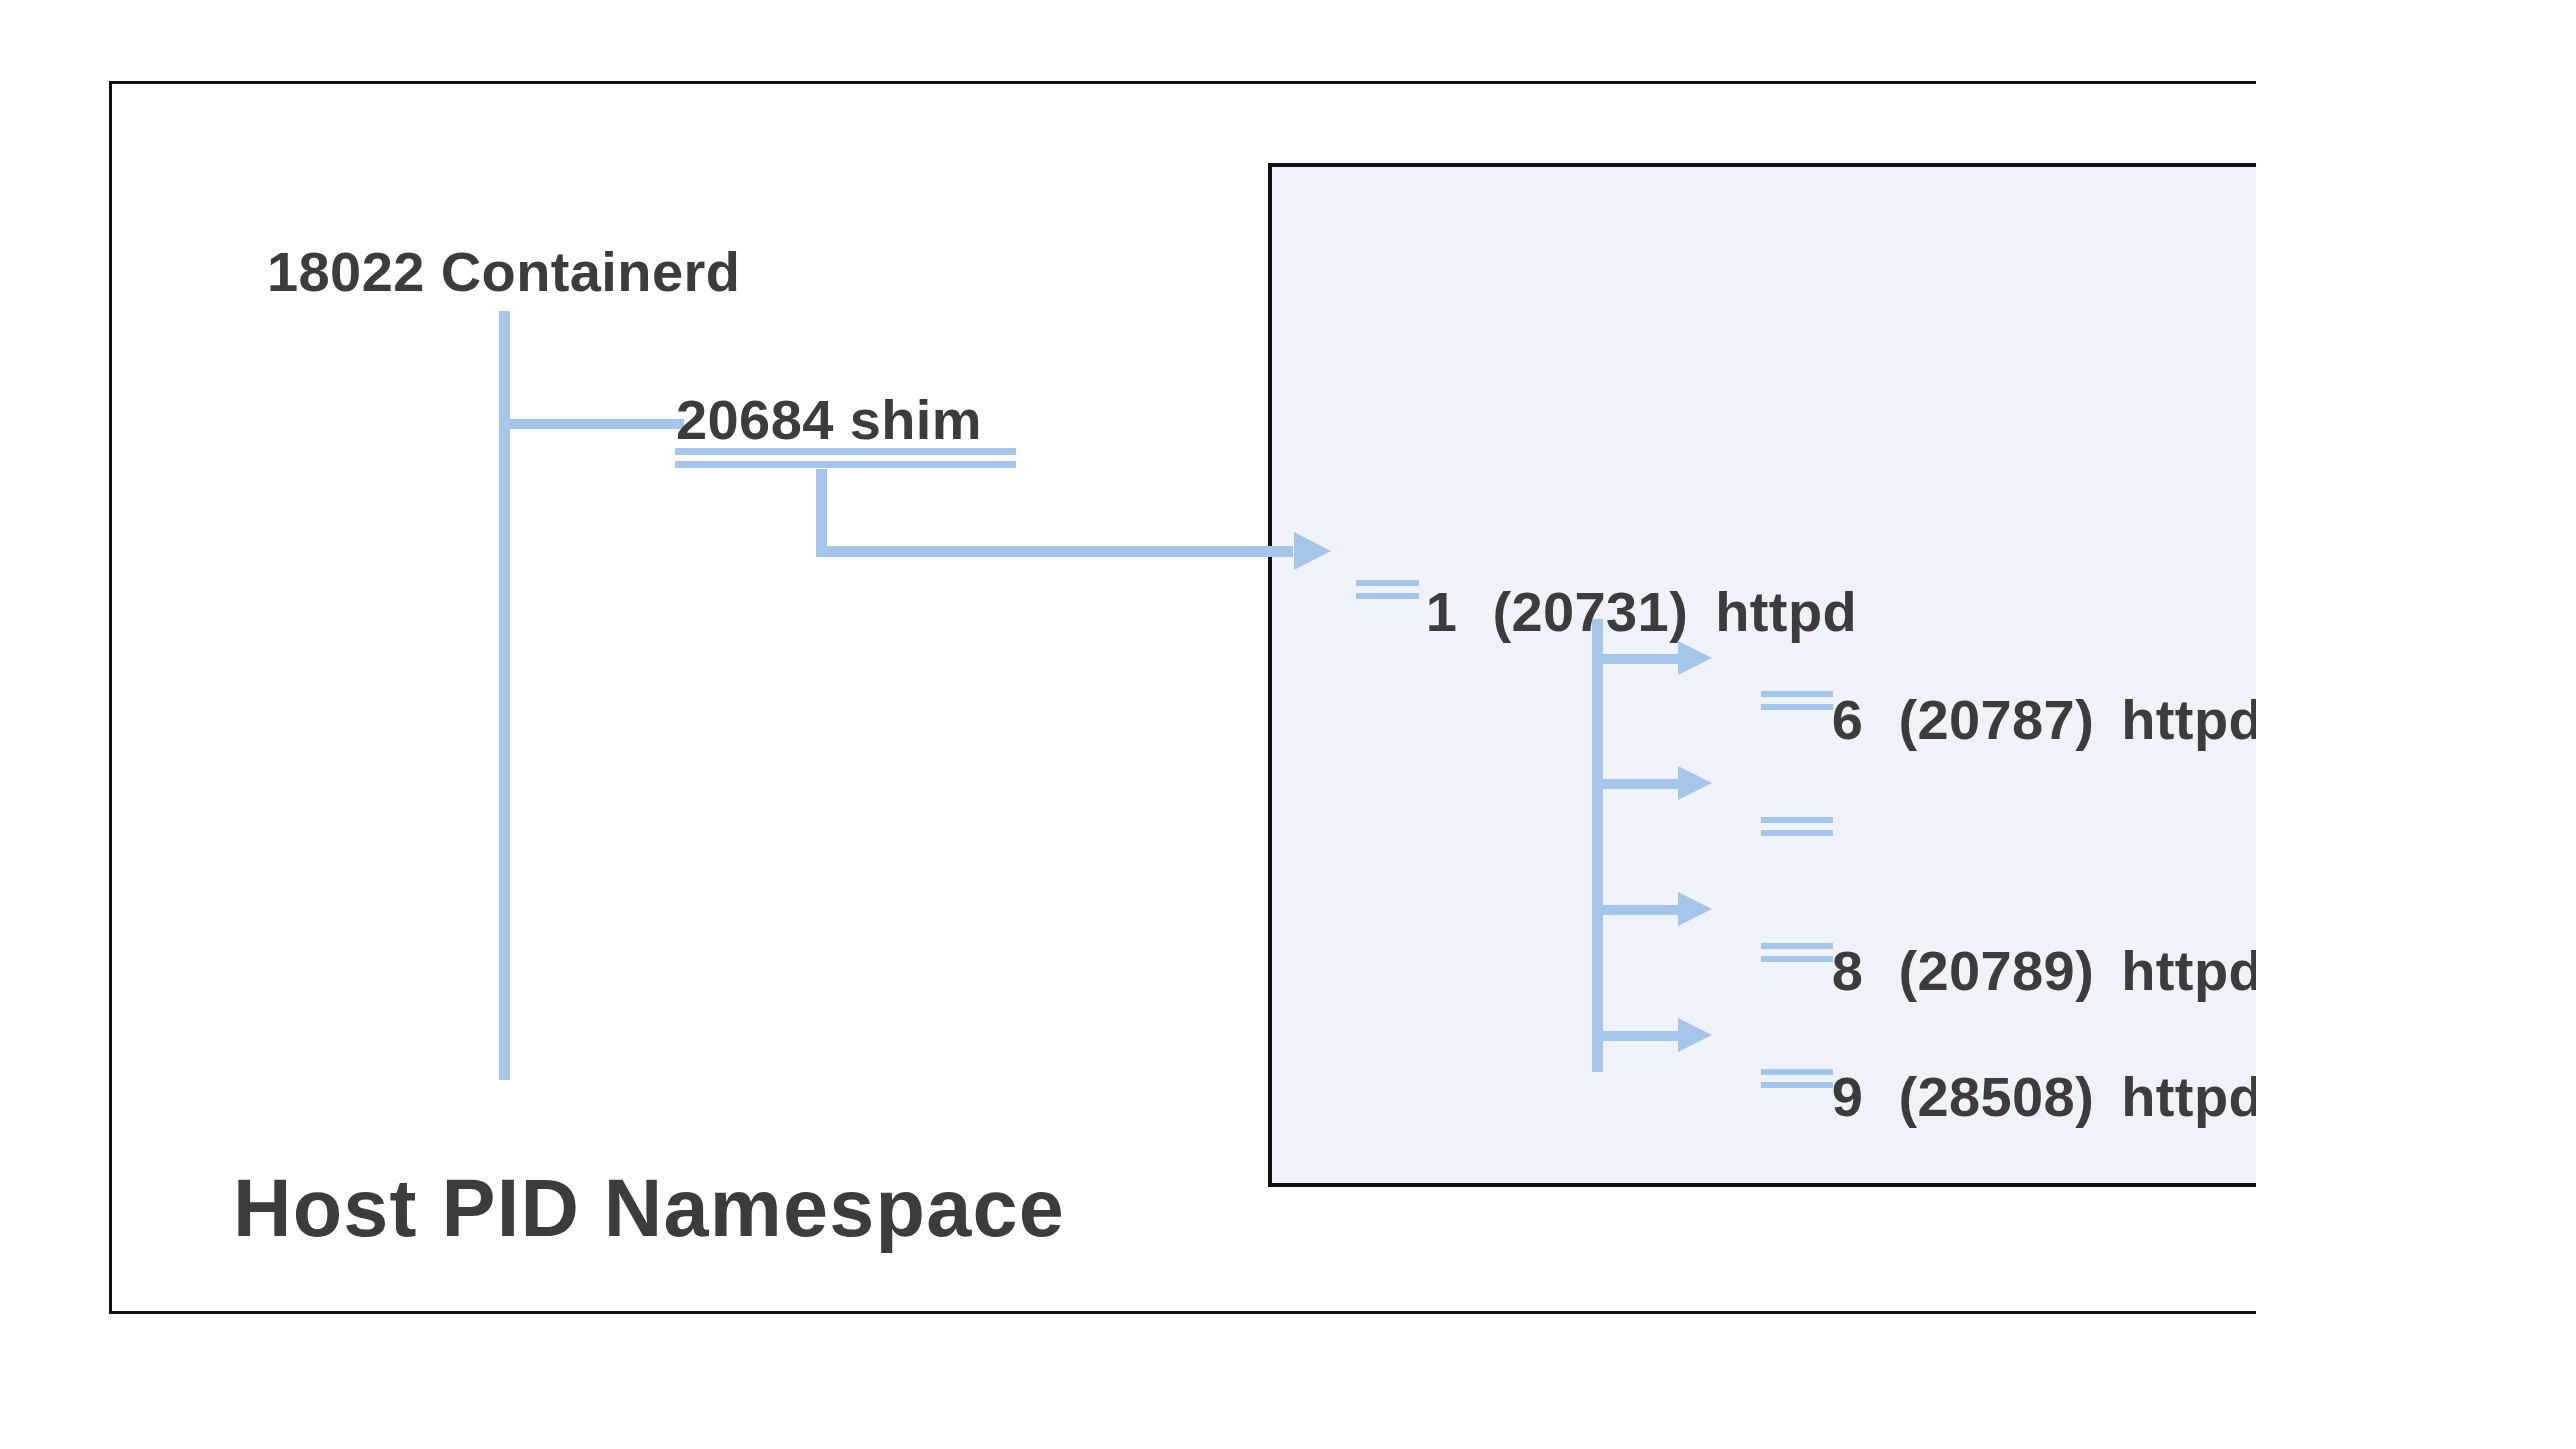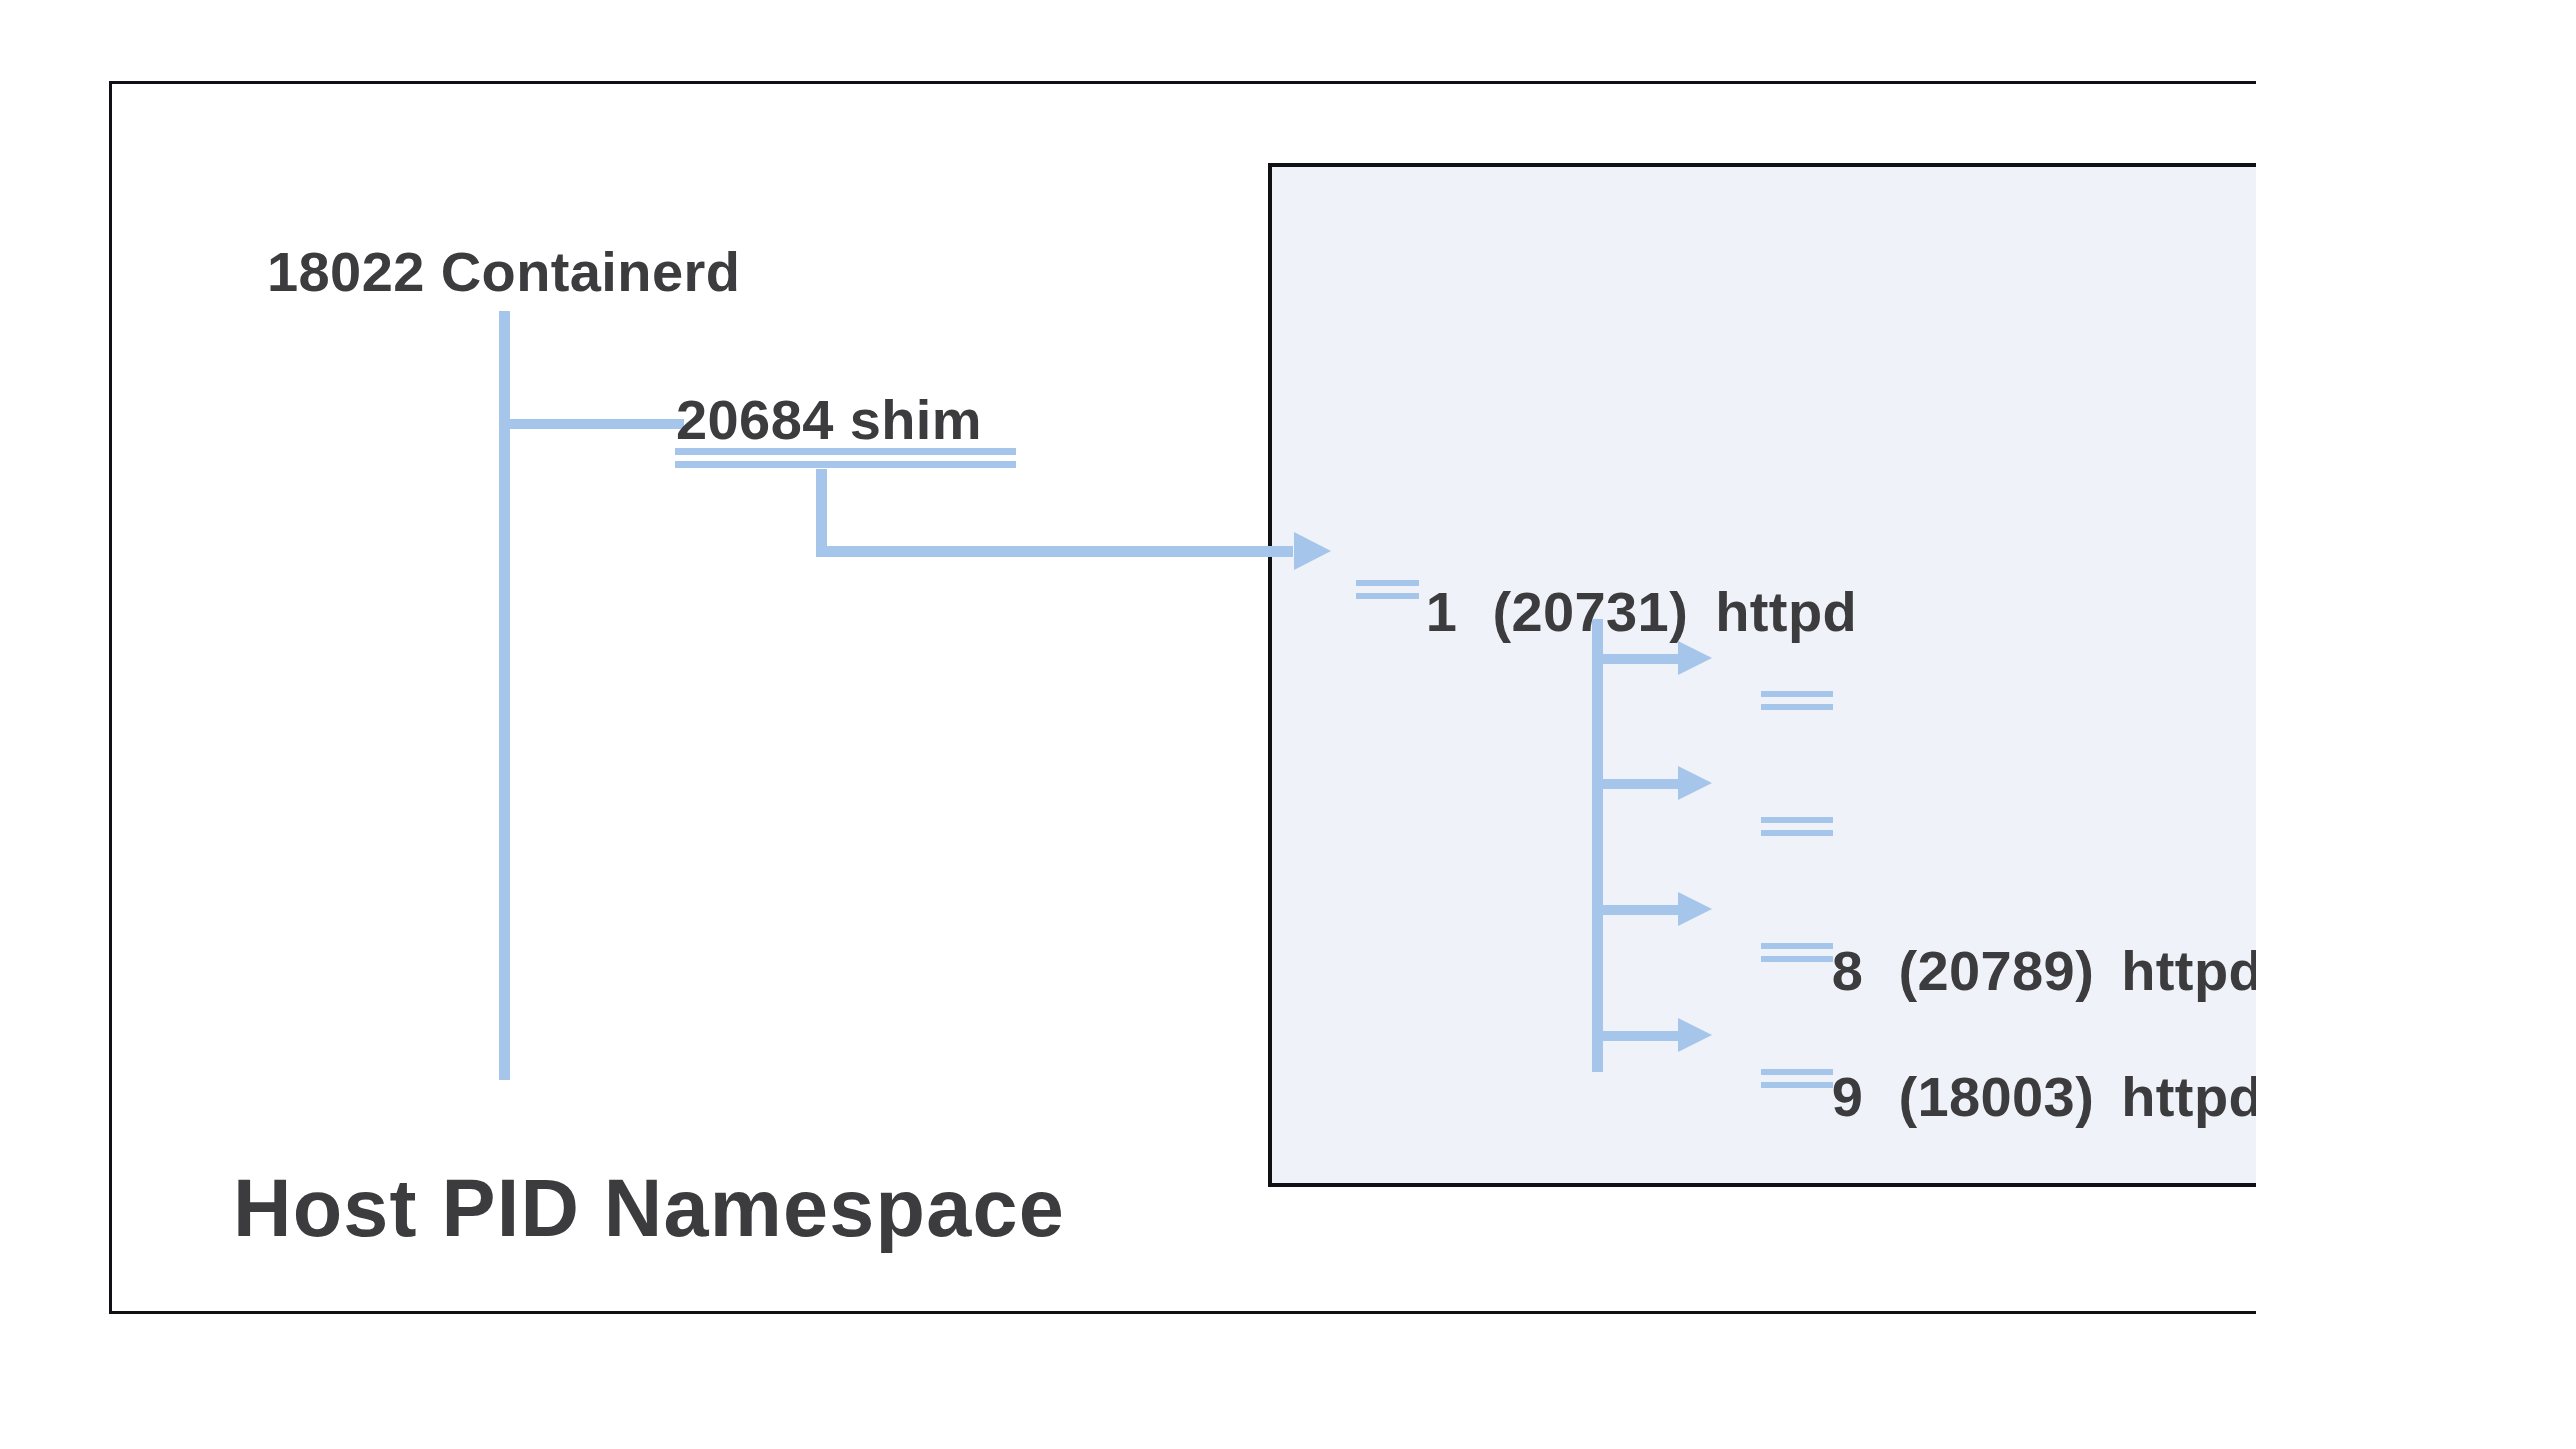--- a/index.html
+++ b/index.html
@@ -149,36 +149,39 @@
 
   <div class="node root-node">
     <span class="ns-pid">1</span><span class="host-pid">(20731)</span><span class="proc-name">httpd</span>
   </div>
   <div class="dbl small root-underline"></div>
 
   <div class="vline container-trunk"></div>
 
   <div class="hline child-branch-0"></div>
   <div class="tri small child-head-0"></div>
+  <div class="node child-node-0">
+    <span class="ns-pid">6</span><span class="host-pid">(20787)</span><span class="proc-name">httpd</span>
+  </div>
   <div class="dbl small child-under-0"></div>
 
   <div class="hline child-branch-1"></div>
   <div class="tri small child-head-1"></div>
   <div class="dbl small child-under-1"></div>
 
   <div class="hline child-branch-2"></div>
   <div class="tri small child-head-2"></div>
   <div class="node child-node-2">
     <span class="ns-pid">8</span><span class="host-pid">(20789)</span><span class="proc-name">httpd</span>
   </div>
   <div class="dbl small child-under-2"></div>
 
   <div class="hline child-branch-3"></div>
   <div class="tri small child-head-3"></div>
   <div class="node child-node-3">
-    <span class="ns-pid">9</span><span class="host-pid">(18003)</span><span class="proc-name">httpd</span>
+    <span class="ns-pid">9</span><span class="host-pid">(28508)</span><span class="proc-name">httpd</span>
   </div>
   <div class="dbl small child-under-3"></div>
 
   <div class="ns-title host-title">Host PID Namespace</div>
 
 </div>
 
 
 </body></html>

